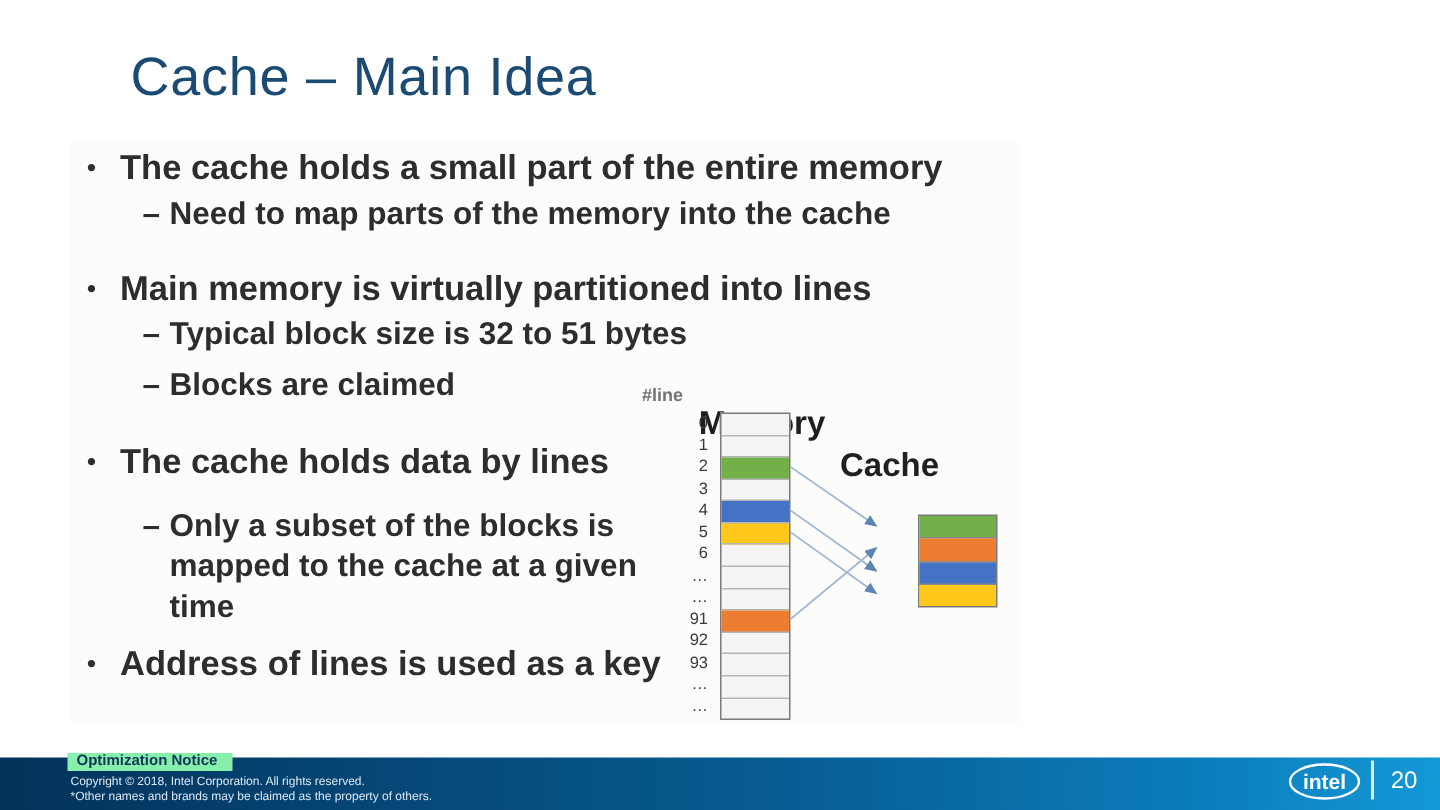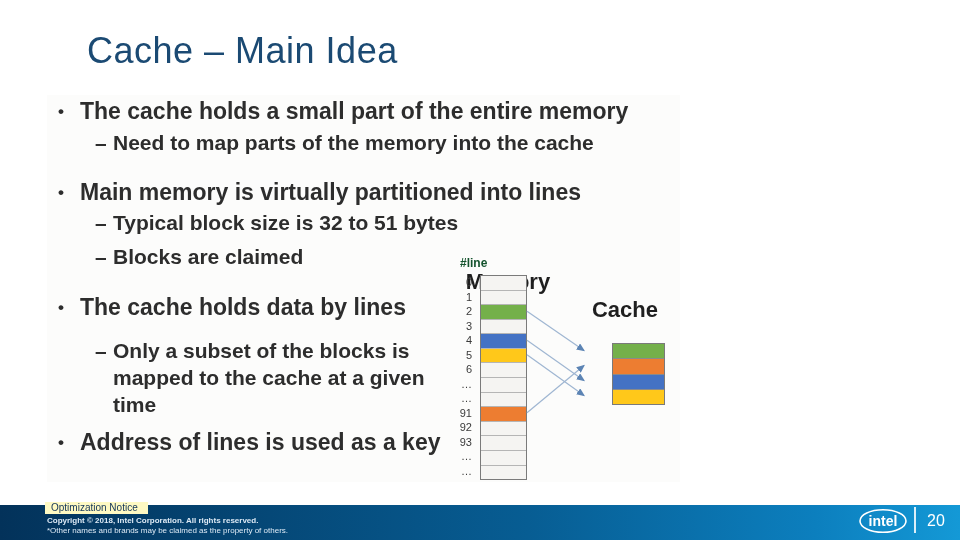--- a/index.html
+++ b/index.html
@@ -22,47 +22,47 @@
   .bullet .marker{flex:none;}
   .l1{left:11px;font-size:23px;font-weight:600;white-space:nowrap;}
   .l1 .marker{width:22px;font-size:17px;padding-top:4px;}
   .l2{left:48px;font-size:21px;font-weight:600;white-space:nowrap;}
   .l2 .marker{width:18px;}
   .wrap{white-space:normal;line-height:27px;}
   .wrap .txt{width:332px;}
   
   .mem-title{position:absolute;left:396px;top:134px;width:130px;text-align:center;
     font-size:22px;font-weight:700;color:#1f1f1f;margin-top:40px;}
-  .hline-label{position:absolute;left:413px;top:161px;font-size:12px;font-weight:700;color:#14532d;}
+  .hline-label{position:absolute;left:381px;top:161px;font-size:12px;font-weight:700;color:#737373;}
   .mem-labels{position:absolute;left:399px;top:180px;width:30px;height:203px;
     display:flex;flex-direction:column;}
   .mem-label{flex:1;display:flex;align-items:center;justify-content:flex-end;
     padding-right:4px;font-size:11px;color:#3a3a3a;}
   .mem-table{position:absolute;left:433px;top:180px;width:45px;height:203px;
     border:1px solid #7a7a7a;display:flex;flex-direction:column;background:#f5f4f2;}
   .mem-row{flex:1;border-bottom:1px solid #b5b5b5;}
   .mem-row:last-child{border-bottom:none;}
-  .cache-title{position:absolute;left:513px;top:202px;width:130px;text-align:center;
+  .cache-title{position:absolute;left:513px;top:202px;width:130px;
     font-size:22px;font-weight:700;color:#1f1f1f;}
   .cache-table{position:absolute;left:565px;top:248px;width:51px;height:60px;
     border:1px solid #7a7a7a;display:flex;flex-direction:column;}
   .cache-row{flex:1;border-bottom:1px solid #8a8a8a;}
   .cache-row:last-child{border-bottom:none;}
   .arrows{position:absolute;left:0;top:0;pointer-events:none;}
   
   .footer-bar{
     position:absolute;left:0;top:505px;width:960px;height:35px;
     background:linear-gradient(to right,#03325a 0%,#075d93 55%,#0c7fbe 85%,#1499d6 100%);
   }
   .notice-box{
     position:absolute;left:45px;top:502px;height:12px;line-height:12px;
-    background:#fef9c3;color:#123459;font-size:10px;font-weight:400;
+    background:#86efac;color:#123459;font-size:10px;font-weight:700;
     padding:0 10px 0 6px;white-space:nowrap;
   }
-  .copy1{position:absolute;left:47px;top:516px;font-size:8px;color:#dce9f5;white-space:nowrap;font-weight:bold;}
+  .copy1{position:absolute;left:47px;top:516px;font-size:8px;color:#dce9f5;white-space:nowrap;}
   .copy2{position:absolute;left:47px;top:526px;font-size:8px;color:#dce9f5;white-space:nowrap;}
   .intel-logo{position:absolute;left:858px;top:508px;width:50px;height:26px;}
   .page-sep{position:absolute;left:914px;top:507px;width:2px;height:26px;background:rgba(255,255,255,.85);}
   .page-num{position:absolute;left:922px;top:512px;width:28px;text-align:center;
     font-size:16px;color:#ffffff;}
 </style>
 </head>
 <body>
 
 <div class="page-title">Cache – Main Idea</div>

